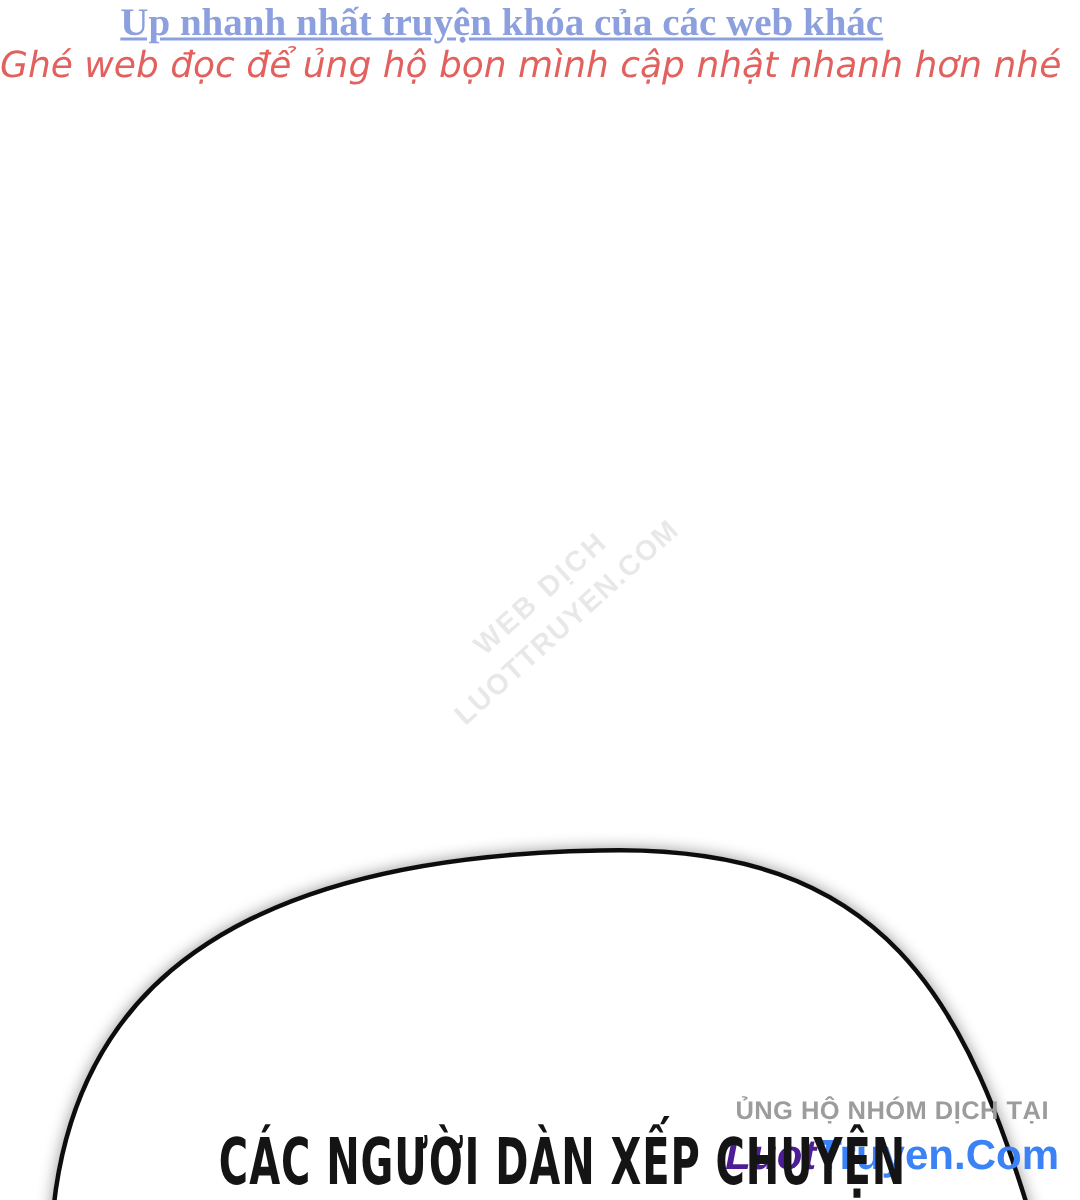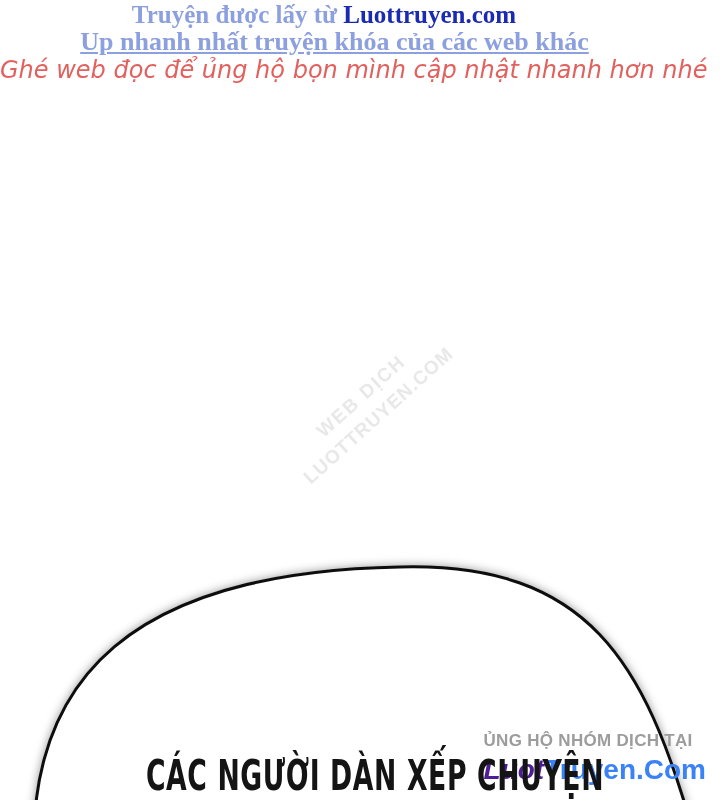--- a/index.html
+++ b/index.html
@@ -77,21 +77,21 @@
     position: absolute;
     left: 0;
     top: 0;
   }
 
   
   .credit {
     position: absolute;
     right: 14px;
     top: 731px;
-    text-align: left;
+    text-align: center;
   }
   .credit-label {
     font-size: 17px;
     font-weight: bold;
     color: #9c9c9c;
     letter-spacing: 0.3px;
     white-space: nowrap;
   }
   .credit-site {
     font-size: 28px;
@@ -115,23 +115,20 @@
     font-size: 43px;
     line-height: 1.05;
     letter-spacing: 1px;
     color: #141414;
   }
 </style>
 </head>
 <body>
 
 <div class="header">
-  <div class="line1">
-    <span>Truyện được lấy từ </span><span class="site-name">Luottruyen.com</span>
-  </div>
   <div class="line2">Up nhanh nhất truyện khóa của các web khác</div>
   <div class="line3">Ghé web đọc để ủng hộ bọn mình cập nhật nhanh hơn nhé</div>
 </div>
 
 <div class="center-watermark">
   <div class="cw-line1">WEB DỊCH</div>
   <div class="cw-line2">LUOTTRUYEN.COM</div>
 </div>
 
 <svg class="bubble-svg" width="720" height="800" viewBox="0 0 720 800">

